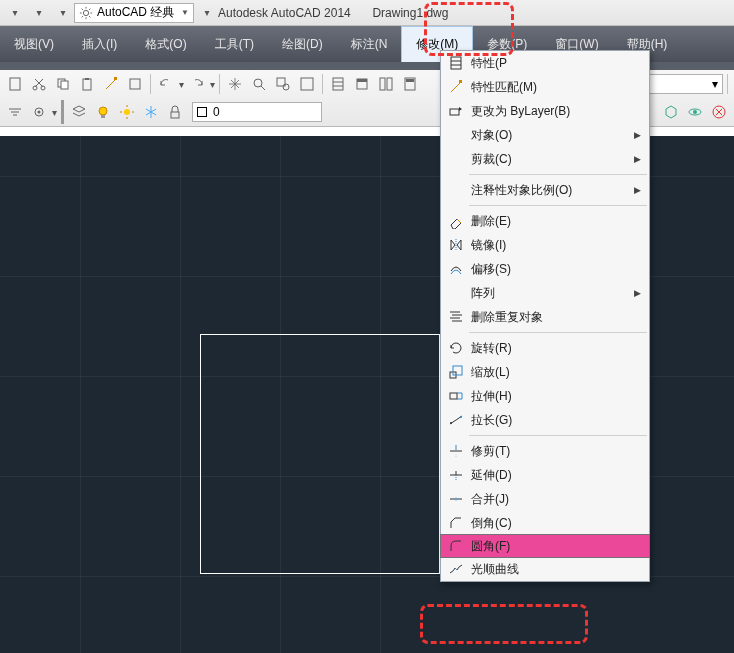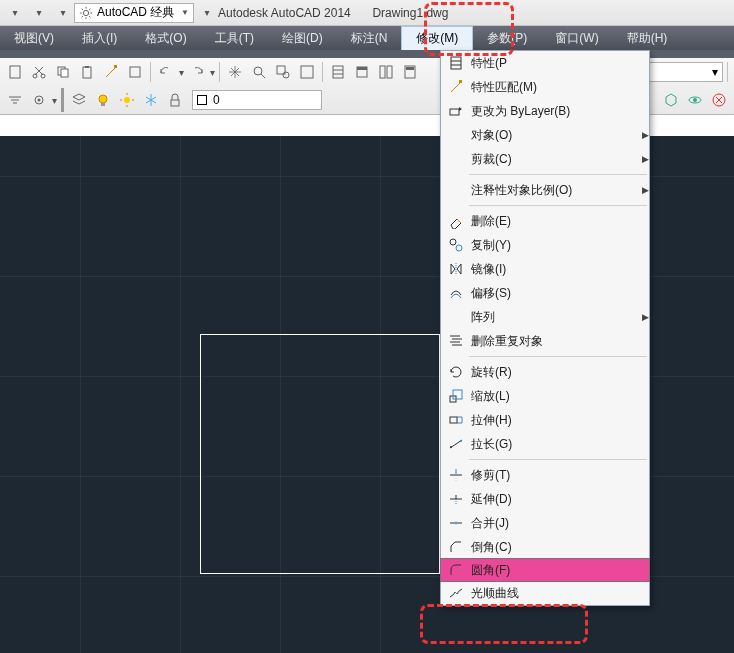--- a/index.html
+++ b/index.html
@@ -4,32 +4,32 @@
 <style>
 *{margin:0;padding:0;box-sizing:border-box;font-family:"Microsoft YaHei",SimSun,Arial,sans-serif;font-size:12px;user-select:none}
 body{width:734px;height:653px;overflow:hidden;background:#fff;position:relative}
 .titlebar{height:26px;background:linear-gradient(#f0f0f0,#e4e4e4);display:flex;align-items:center;padding:0 4px;border-bottom:1px solid #c0c0c0}
 .titlebar .qat{display:flex;align-items:center;gap:2px}
 .titlebar .ws{display:flex;align-items:center;background:#fff;border:1px solid #b0b0b0;height:20px;padding:0 4px;width:120px}
 .titlebar .ws .gear{width:14px;height:14px;color:#555;margin-right:4px}
 .titlebar .ws .dd{margin-left:auto;font-size:8px;color:#555}
 .titlebar .apptitle{flex:1;text-align:left;color:#3a3a3a;font-size:13px}
 .titlebar .apptitle span.doc{margin-left:18px}
-.menubar{height:24px;background:linear-gradient(#6a6e78,#4b4f59);display:flex;align-items:center;color:#e6e6e6}
+.menubar{height:36px;background:linear-gradient(#6a6e78,#4b4f59);display:flex;align-items:center;color:#e6e6e6}
 .menubar .mitem{padding:0 14px;height:100%;display:flex;align-items:center;cursor:default}
 .menubar .mitem.open{background:#e9f1fb;color:#000000;border:1px solid #a7c7e7;border-bottom:none}
 .toolbars{background:linear-gradient(#f7f7f7,#e8e8e8);border-bottom:1px solid #b8b8b8}
 .trow{height:28px;display:flex;align-items:center;padding:0 4px;gap:2px}
 .trow .sep{width:1px;height:20px;background:#c0c0c0;margin:0 2px}
 .tbtn{width:22px;height:22px;display:flex;align-items:center;justify-content:center;color:#555;border:1px solid transparent}
 .canvas-area{position:absolute;left:0;top:136px;right:0;bottom:0;background:#1d2833}
 .grid-v,.grid-h{position:absolute;background:rgba(255,255,255,0.06)}
 .rect{position:absolute;border:1px solid #fff}
 .dropdown{position:absolute;top:50px;left:440px;width:210px;background:#f6f6f6;border:1px solid #9aa6b3;box-shadow:2px 3px 6px rgba(0,0,0,0.35)}
-.dropdown .row{display:flex;align-items:center;height:24px;padding-left:30px;position:relative;color:#222}
+.dropdown .row{display:flex;align-items:center;height:24px;padding-left:30px;padding-right:8px;position:relative;color:#222}
 .dropdown .row.hover{background:#ec4899;border:1px solid #737373;margin:-1px}
 .dropdown .row .ico{position:absolute;left:6px;width:18px;height:18px;display:flex;align-items:center;justify-content:center;color:#3a3a3a}
 .dropdown .row .arrow{margin-left:auto;font-size:9px;color:#444}
 .dropdown hr{border:none;border-top:1px solid #d0d0d0;margin:3px 2px 3px 28px}
 .topgap{height:8px;background:#585f69}
 .highlight-modify{position:absolute;border:3px dashed #e33;border-radius:8px;pointer-events:none}
 .layer-ctrl{display:flex;align-items:center;background:#fff;border:1px solid #b0b0b0;height:20px;padding:0 4px;width:130px;margin-left:4px}
 .tiny{font-size:10px;color:#555}
 svg{display:block}
 </style>
@@ -341,29 +341,20 @@
         <svg width="16" height="16">
           <path d="M3 12l6-6 4 4-6 6H5z" fill="none" stroke="#333"></path>
           <path d="M9 6l4 4" stroke="#c80"></path>
         </svg>
       </span>
       <span>删除(E)</span>
     </div>
     <div class="row">
       <span class="ico">
         <svg width="16" height="16">
-          <circle cx="5" cy="5" r="3" fill="none" stroke="#333"></circle>
-          <circle cx="11" cy="11" r="3" fill="none" stroke="#38c"></circle>
-        </svg>
-      </span>
-      <span>复制(Y)</span>
-    </div>
-    <div class="row">
-      <span class="ico">
-        <svg width="16" height="16">
           <path d="M3 3v10l4-5zM13 3v10l-4-5z" fill="none" stroke="#333"></path>
           <path d="M8 2v12" stroke="#38c" stroke-dasharray="1 1"></path>
         </svg>
       </span>
       <span>镜像(I)</span>
     </div>
     <div class="row">
       <span class="ico">
         <svg width="16" height="16">
           <path d="M3 10q5-8 10 0" fill="none" stroke="#333"></path>

